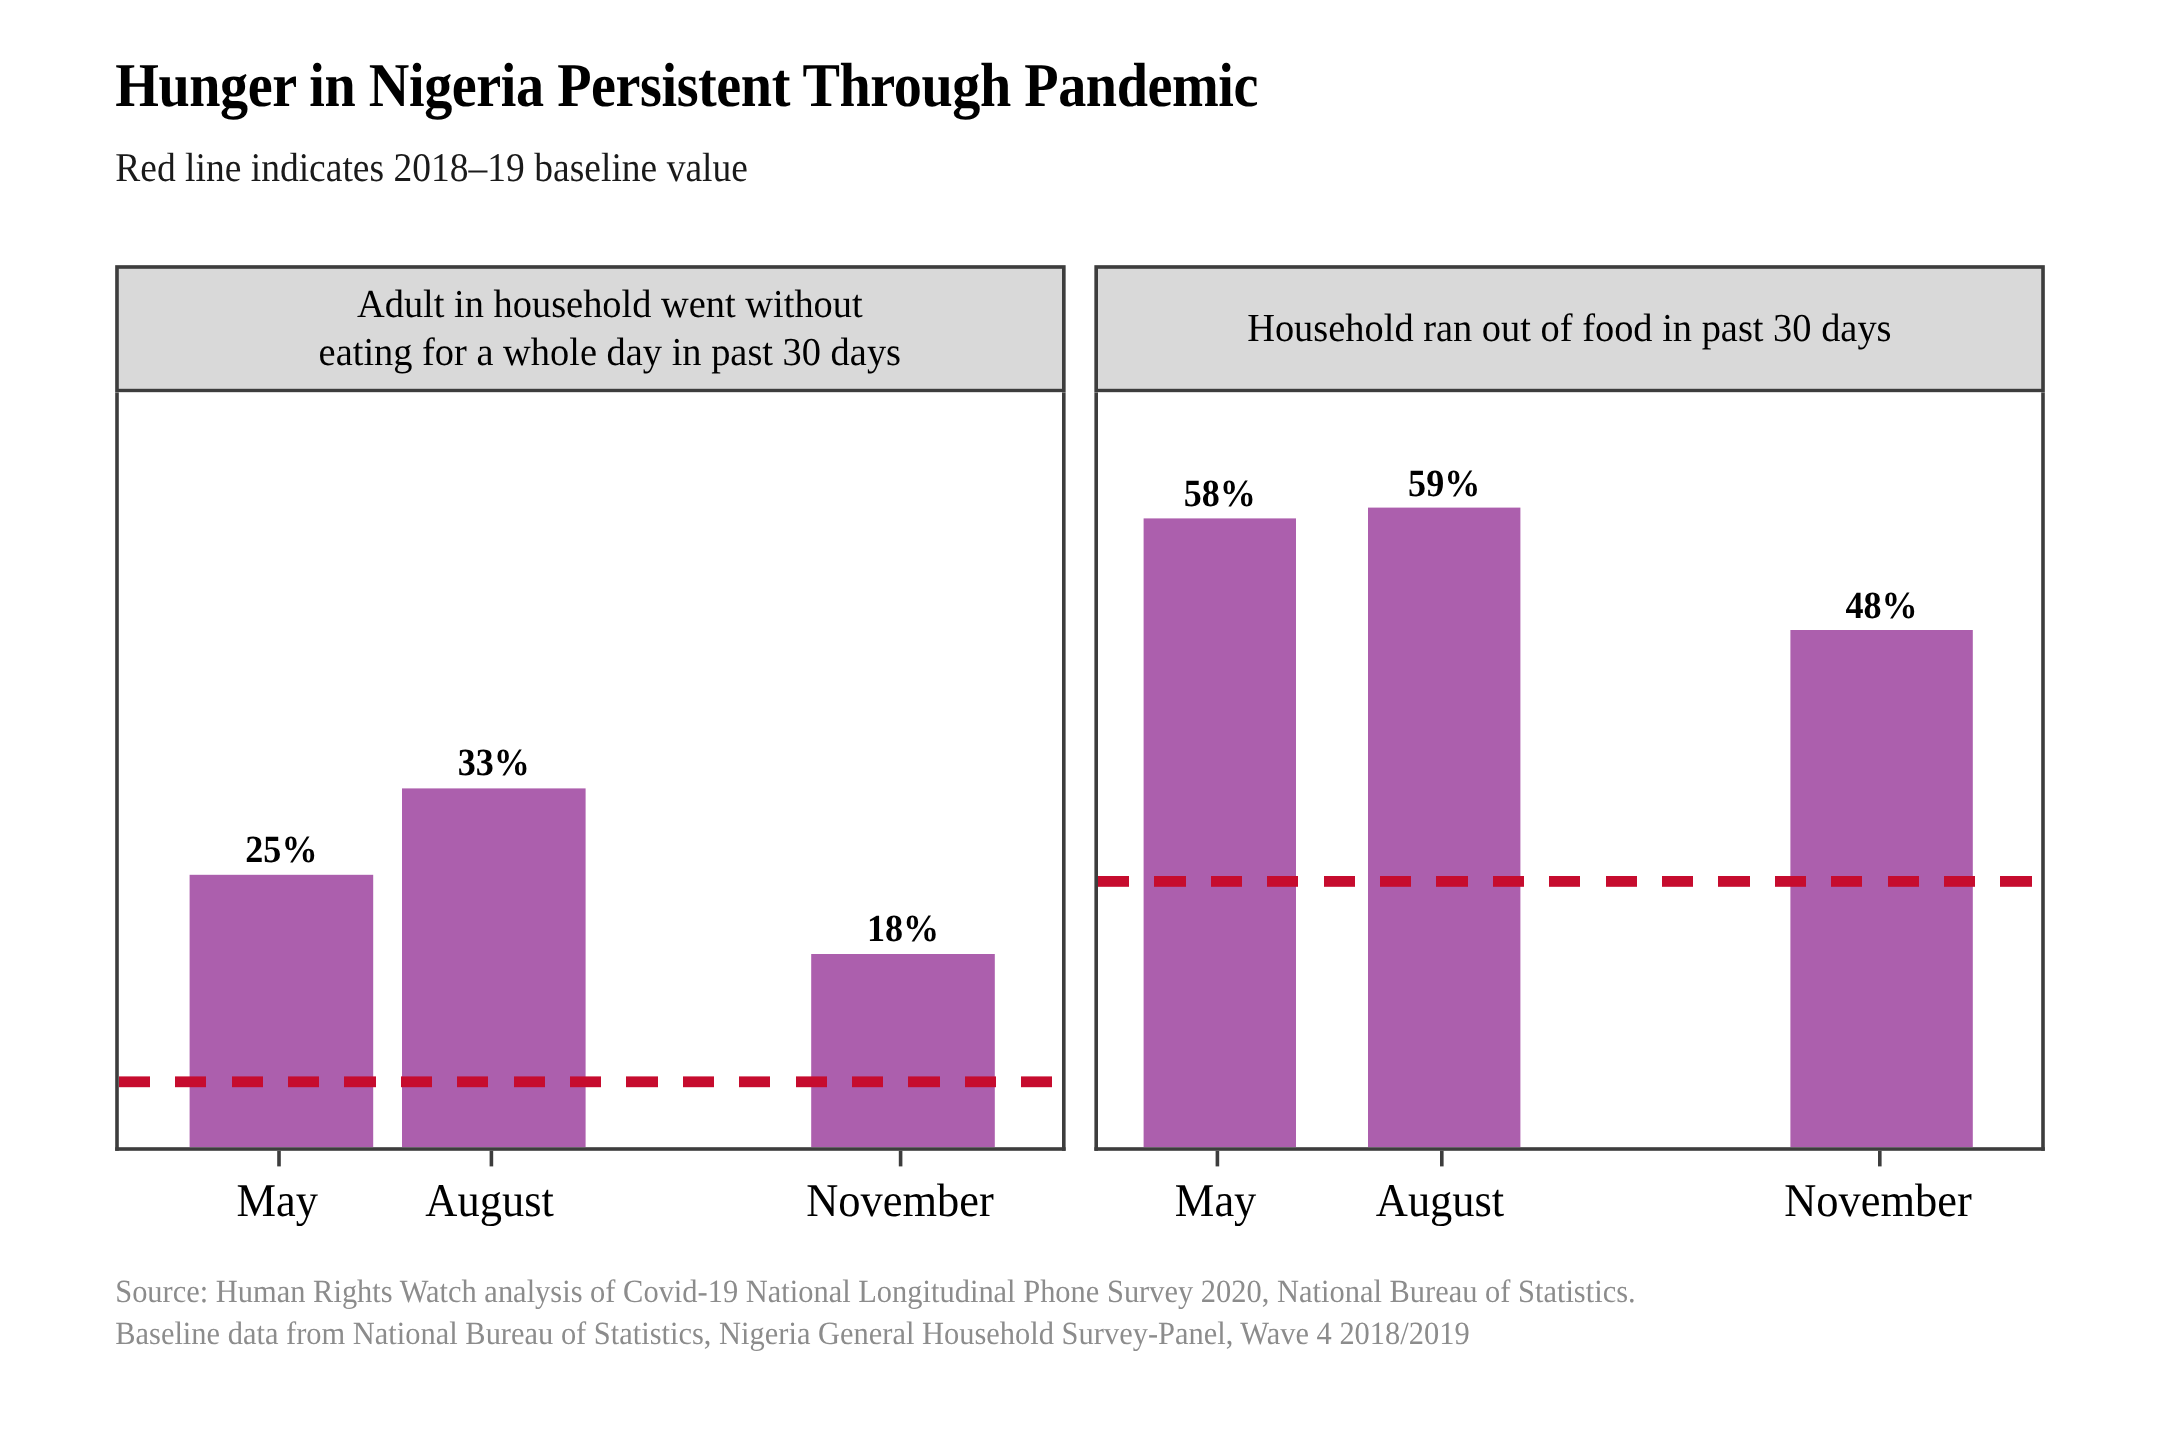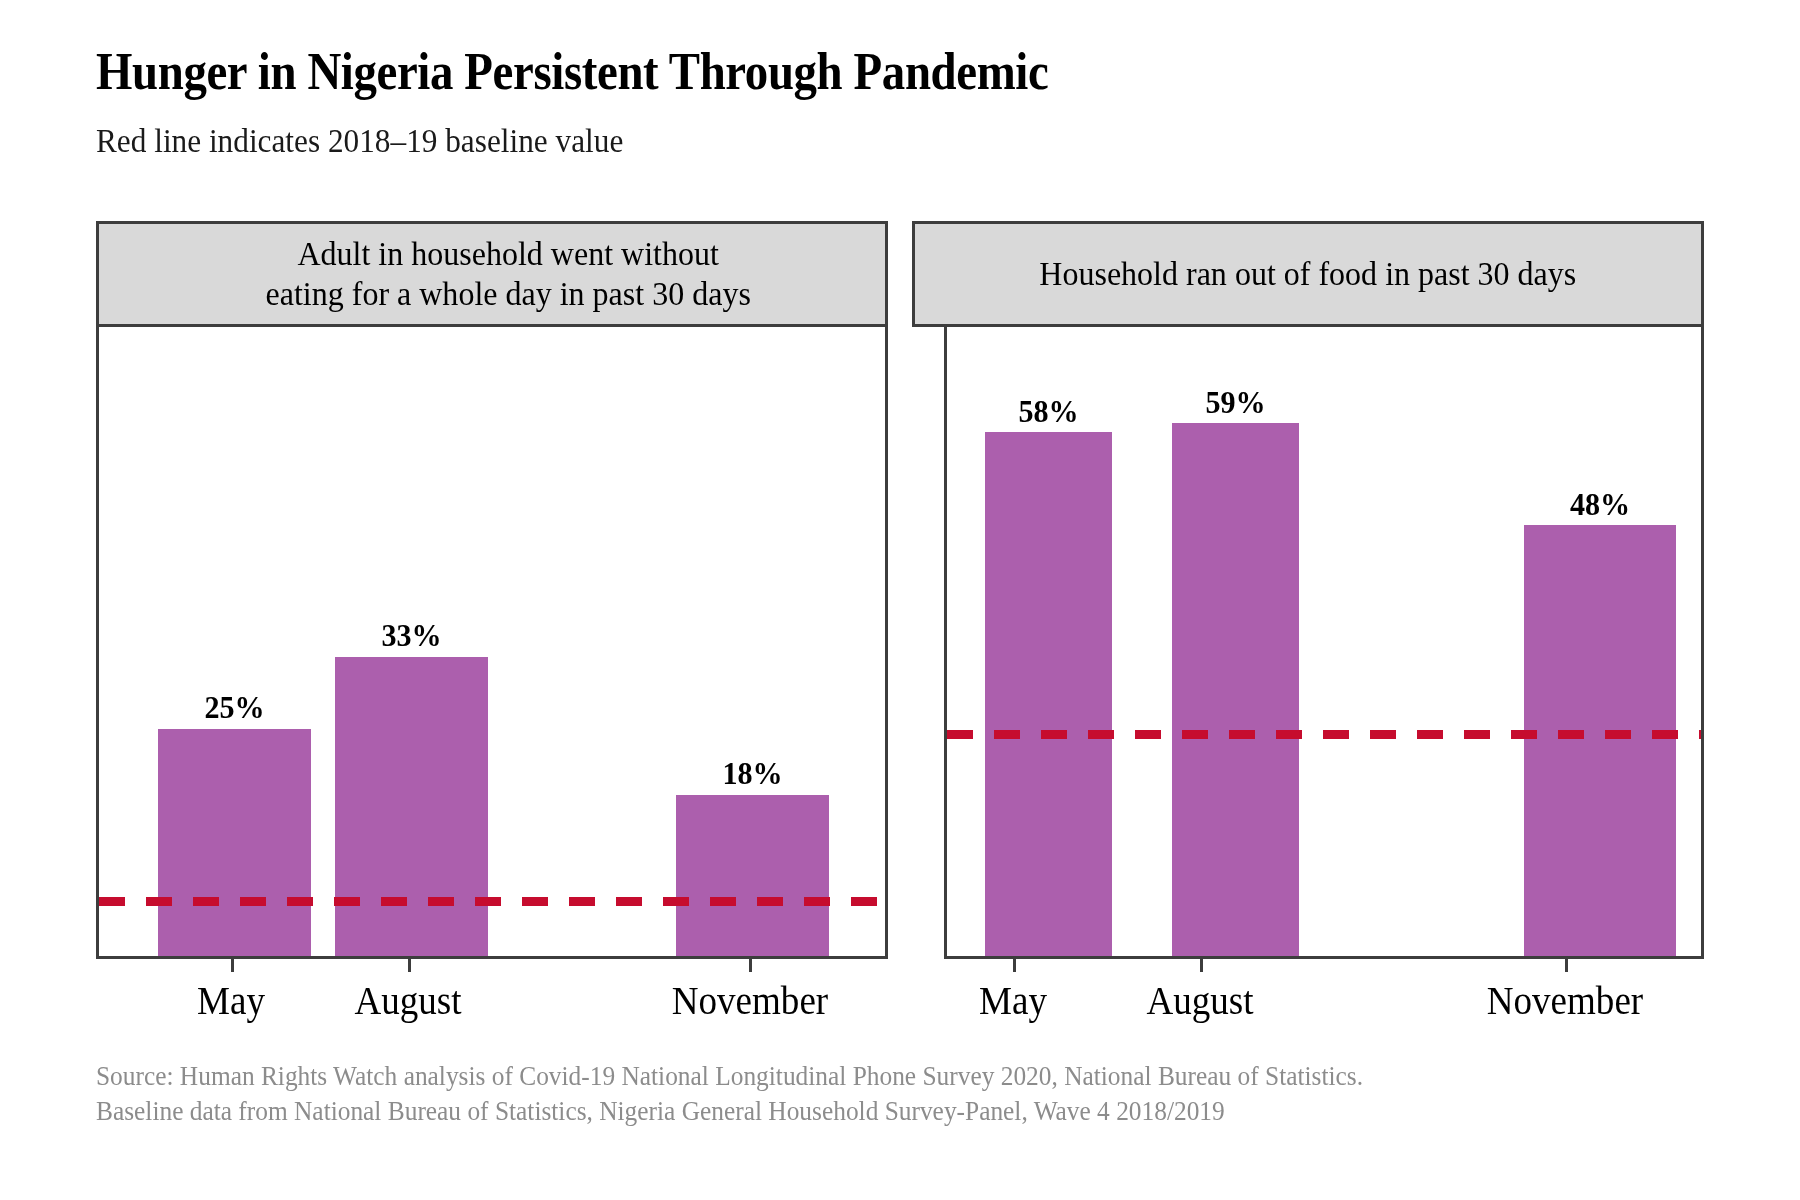--- a/index.html
+++ b/index.html
@@ -172,21 +172,21 @@
   <div class="tick" style="left:749px; top:959px;"></div>
 
   <div class="cat-label" style="left:131px; top:978px; width:200px;">May</div>
   <div class="cat-label" style="left:308px; top:978px; width:200px;">August</div>
   <div class="cat-label" style="left:645px; top:978px; width:210px;">November</div>
 
   <div class="panel" id="panel-1" style="left:912px; top:221px; width:792px; height:738px;">
     <div class="panel-strip" style="height:106px;text-align:center;">
       <div class="panel-strip-text">Household ran out of food in past 30 days</div>
     </div>
-    <div class="plot" style="top:106px; height:632px;margin-left:32px;">
+    <div class="plot" style="top:106px; height:632px;">
       <div class="bar" style="left:38px; width:127px; height:524px;"></div>
       <div class="bar" style="left:225px; width:127px; height:533px;"></div>
       <div class="bar" style="left:577px; width:152px; height:431px;"></div>
       <div class="baseline" style="top:403px;"></div>
       <div class="bar-label" style="left:30px; width:143px; top:66px;">58%</div>
       <div class="bar-label" style="left:217px; width:143px; top:57px;">59%</div>
       <div class="bar-label" style="left:577px; width:152px; top:159px;">48%</div>
     </div>
   </div>
 

